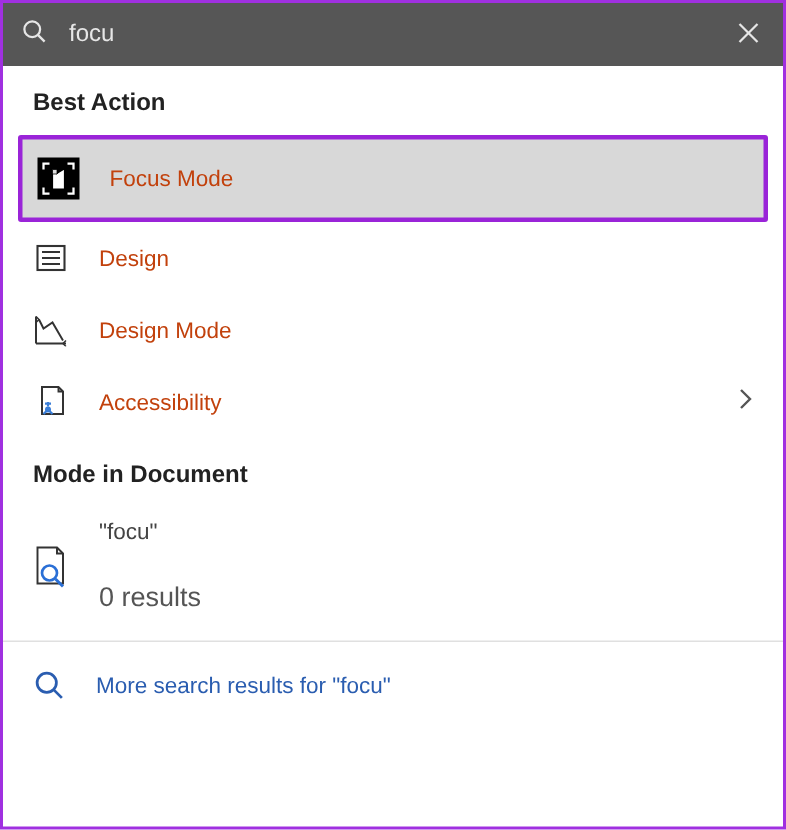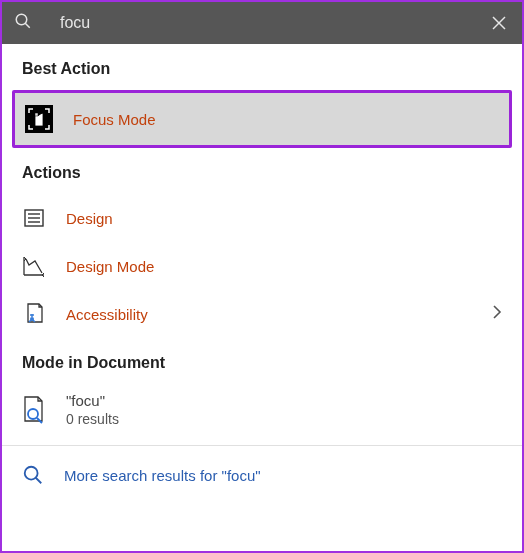--- a/index.html
+++ b/index.html
@@ -11,21 +11,21 @@
       border: 2px solid #a030e0;
       display: flex;
       flex-direction: column;
     }
     .search-bar {
       background: #565656;
       height: 42px;
       display: flex;
       align-items: center;
       padding: 0 12px;
-      gap: 28px;
+      gap: 14px;
     }
     .search-bar .search-icon svg { width: 18px; height: 18px; }
     .search-bar input {
       flex: 1;
       background: transparent;
       border: none;
       outline: none;
       color: #e6e6e6;
       font-size: 16px;
       font-family: inherit;
@@ -90,21 +90,21 @@
     }
     .find-block {
       display: flex;
       align-items: center;
       gap: 20px;
       padding: 8px 20px 14px 20px;
     }
     .find-block .item-icon { width: 24px; height: 30px; }
     .find-texts { display: flex; flex-direction: column; gap: 2px; }
     .find-texts .line1 { font-size: 15px; color: #444; }
-    .find-texts .line2 { font-size: 14px; color: #555; }
+    .find-texts .line2 { font-size: 18px; color: #555; margin-top: 23px; }
     .divider { border-top: 1px solid #e0e0e0; margin: 4px 0 0 0; }
     .more-results {
       display: flex;
       align-items: center;
       gap: 20px;
       padding: 18px 20px;
       cursor: pointer;
     }
     .more-results .item-icon { width: 22px; height: 22px; }
     .more-results .label { font-size: 15px; color: #2a5db0; }
@@ -137,21 +137,20 @@
         <svg width="22" height="22" viewBox="0 0 22 22">
           <path d="M1 5 V1 H5 M17 1 H21 V5 M21 17 V21 H17 M5 21 H1 V17" stroke="#fff" stroke-width="1.5" fill="none"></path>
           <path d="M7 5 H15 V18 H7 Z M7 5 L10 8 M15 5 H10 V8" fill="#fff" stroke="#000" stroke-width="0.8"></path>
           <path d="M7 5 L10 5 L10 8 L7 8 Z" fill="#ddd" stroke="#000" stroke-width="0.5"></path>
         </svg>
       </span>
       <span class="item-label">Focus Mode</span>
     </li>
   </ul>
 
-  <div class="section-label">Actions</div>
   <ul class="result-list">
     <li class="result-item">
       <span class="item-icon">
         <svg width="22" height="22" viewBox="0 0 22 22" fill="none" stroke="#333" stroke-width="1.4">
           <rect x="2" y="3" width="18" height="16"></rect>
           <line x1="5" y1="7" x2="17" y2="7"></line>
             <line x1="5" y1="11" x2="17" y2="11"></line>
             <line x1="5" y1="15" x2="17" y2="15"></line>
         </svg>
       </span>

